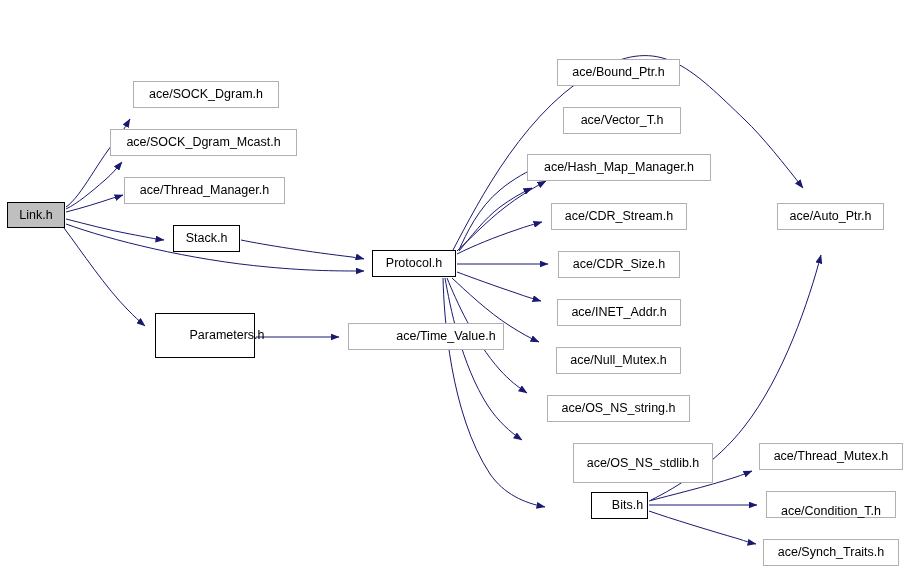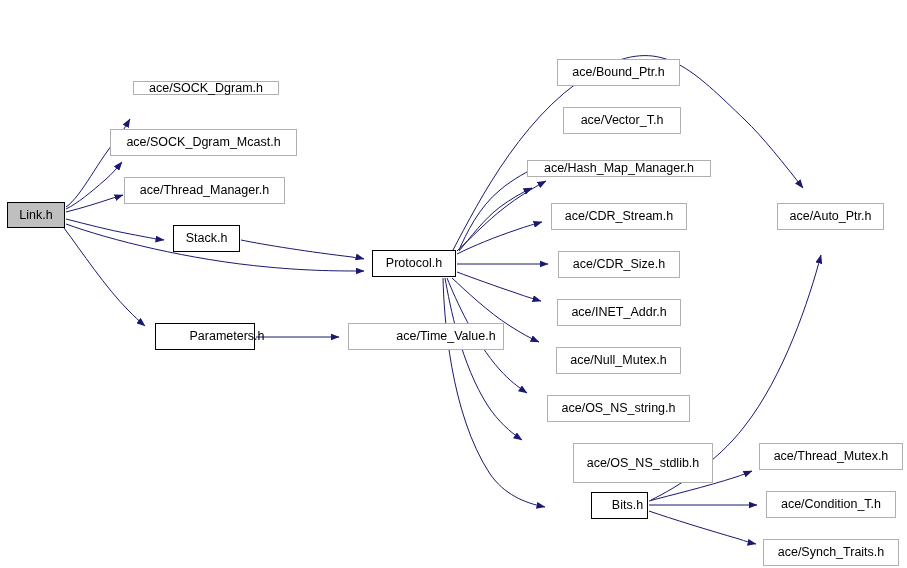--- a/index.html
+++ b/index.html
@@ -81,48 +81,48 @@
         <path d="M649,505 L757,505" fill="none" stroke="#191970" stroke-width="1" marker-end="url(#arrowhead)"></path>
         <path d="M649,511 C672,519 708,530 739,539 C745,541 751,543 756,544" fill="none" stroke="#191970" stroke-width="1" marker-end="url(#arrowhead)"></path>
         <path d="M651,500 C676,488 716,463 744,427 C784,376 809,300 821,255" fill="none" stroke="#191970" stroke-width="1" marker-end="url(#arrowhead)"></path>
       </g>
   </svg>
 
   <div id="nodes">
       <div class="node root" style="left: 7px; top: 202px; width: 58px; height: 26px;">
         <span class="node-label">Link.h</span>
       </div>
-      <div class="node" style="left: 133px; top: 81px; width: 146px; height: 14px;">
+      <div class="node" style="left: 133px; top: 81px; width: 146px; height: 27px;">
         <span class="node-label">ace/SOCK_Dgram.h</span>
       </div>
       <div class="node" style="left: 110px; top: 129px; width: 187px; height: 27px;">
         <span class="node-label">ace/SOCK_Dgram_Mcast.h</span>
       </div>
       <div class="node" style="left: 124px; top: 177px; width: 161px; height: 27px;">
         <span class="node-label">ace/Thread_Manager.h</span>
       </div>
       <div class="node expandable" style="left: 173px; top: 225px; width: 67px; height: 27px;">
         <span class="node-label">Stack.h</span>
       </div>
-      <div class="node expandable" style="left: 155px; top: 323px; width: 100px; height: 27px; padding-left: 44px;">
+      <div class="node expandable" style="left: 155px; top: 313px; width: 100px; height: 45px; padding-left: 44px;">
         <span class="node-label">Parameters.h</span>
       </div>
       <div class="node expandable" style="left: 372px; top: 250px; width: 84px; height: 27px;">
         <span class="node-label">Protocol.h</span>
       </div>
       <div class="node" style="left: 348px; top: 323px; width: 156px; height: 27px; padding-left: 40px;">
         <span class="node-label">ace/Time_Value.h</span>
       </div>
       <div class="node" style="left: 557px; top: 59px; width: 123px; height: 27px;">
         <span class="node-label">ace/Bound_Ptr.h</span>
       </div>
       <div class="node" style="left: 563px; top: 107px; width: 118px; height: 27px;">
         <span class="node-label">ace/Vector_T.h</span>
       </div>
-      <div class="node" style="left: 527px; top: 160px; width: 184px; height: 17px;">
+      <div class="node" style="left: 527px; top: 154px; width: 184px; height: 27px;">
         <span class="node-label">ace/Hash_Map_Manager.h</span>
       </div>
       <div class="node" style="left: 551px; top: 203px; width: 136px; height: 27px;">
         <span class="node-label">ace/CDR_Stream.h</span>
       </div>
       <div class="node" style="left: 558px; top: 251px; width: 122px; height: 27px;">
         <span class="node-label">ace/CDR_Size.h</span>
       </div>
       <div class="node" style="left: 557px; top: 299px; width: 124px; height: 27px;">
         <span class="node-label">ace/INET_Addr.h</span>
@@ -138,21 +138,21 @@
       </div>
       <div class="node expandable" style="left: 591px; top: 492px; width: 57px; height: 27px; padding-left: 16px;">
         <span class="node-label">Bits.h</span>
       </div>
       <div class="node" style="left: 777px; top: 203px; width: 107px; height: 27px;">
         <span class="node-label">ace/Auto_Ptr.h</span>
       </div>
       <div class="node" style="left: 759px; top: 443px; width: 144px; height: 27px;">
         <span class="node-label">ace/Thread_Mutex.h</span>
       </div>
-      <div class="node" style="left: 766px; top: 491px; width: 130px; height: 27px;">
+      <div class="node" style="left: 766px; top: 491px; width: 130px; height: 27px; align-items: flex-end;">
         <span class="node-label">ace/Condition_T.h</span>
       </div>
       <div class="node" style="left: 763px; top: 539px; width: 136px; height: 27px;">
         <span class="node-label">ace/Synch_Traits.h</span>
       </div>
     </div>
 
 </div>
 
 </body></html>

